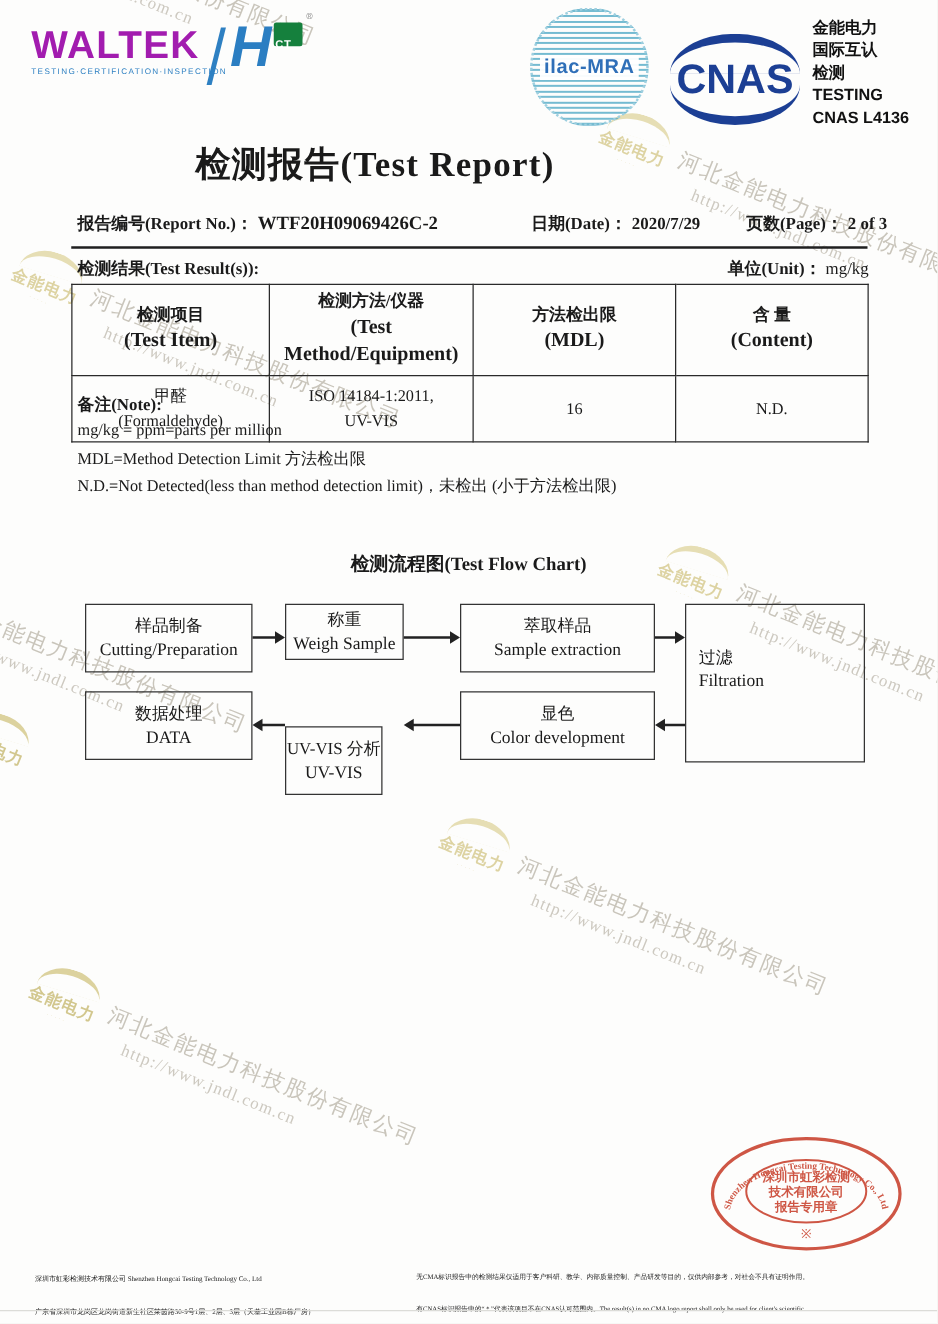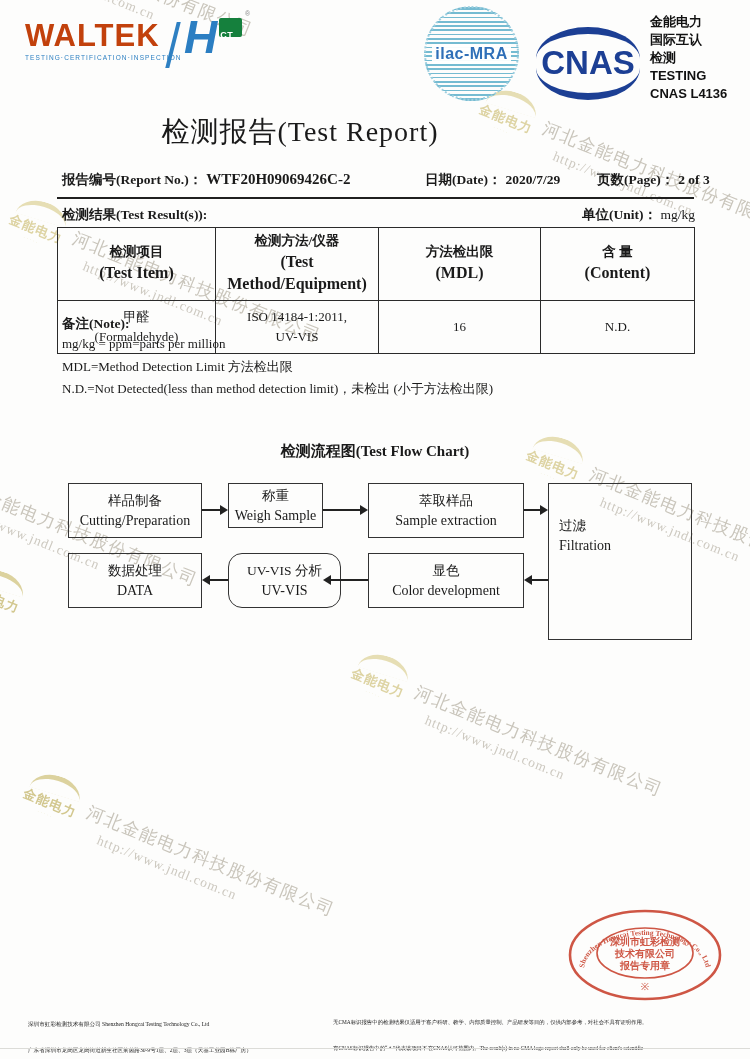--- a/index.html
+++ b/index.html
@@ -17,21 +17,21 @@
   .wm-swoosh{width:52px; height:14px; margin:0 auto;
     border-top:5px solid #e6deb4; border-radius:50% 50% 0 0/100% 100% 0 0; transform:rotate(-5deg);}
   .wm-logo-text{display:block; font-family:"Liberation Sans","DejaVu Sans",sans-serif;
     font-size:13px; font-weight:bold; color:#ddd3a2; letter-spacing:1px; margin-top:1px;}
   .wm-logo-sub{display:block; font-size:4px; color:#e2daae; letter-spacing:2px;}
   .wm-dark .wm-swoosh{border-top-color:#dcd29e;}
   .wm-dark .wm-logo-text{color:#d2c78e;}
   
   .hdr{position:absolute; z-index:1; font-family:"Liberation Sans","DejaVu Sans",sans-serif;}
   .waltek{left:25px; top:20px;}
-  .waltek-name{font-size:31px; font-weight:800; color:#c2410c; letter-spacing:1px; line-height:1;}
+  .waltek-name{font-size:31px; font-weight:800; color:#a21caf; letter-spacing:1px; line-height:1;}
   .waltek-tag{font-size:6.5px; color:#2e80c2; letter-spacing:1.1px; margin-top:3px;}
   .logo-divider{left:171px; top:22px; width:3.5px; height:46px; background:#2e80c2; transform:skewX(-14deg);}
   .hct{left:184px; top:14px; display:flex; align-items:flex-start;}
   .hct-h{font-size:46px; font-weight:800; font-style:italic; color:#2b7ec2; line-height:1;}
   .hct-right{position:relative; margin-left:2px; margin-top:4px;}
   .hct-reg{position:absolute; right:-8px; top:-8px; font-size:7px; color:#8a8a8a;}
   .hct-sq{width:23px; height:19px; background:#15803d; border-radius:2px; position:relative;}
   .hct-ct{position:absolute; left:1px; top:12px; font-size:9px; font-weight:800; color:#ffffff; letter-spacing:0.5px;}
   .ilac{left:424px; top:6px; width:95px; height:95px; border-radius:50%;
     background:repeating-linear-gradient(180deg, rgba(82,170,198,.8) 0 1.6px, rgba(255,255,255,0) 1.6px 4.3px);
@@ -41,21 +41,21 @@
   .cnas{left:535px; top:28px; width:108px; height:72px;}
   .cnas-arc-top{position:absolute; left:1px; top:-1px; width:104px; height:32px; box-sizing:border-box;
     border-top:7px solid #1c3f94; border-radius:50%/100% 100% 0 0;}
   .cnas-arc-bottom{position:absolute; left:1px; bottom:0px; width:104px; height:32px; box-sizing:border-box;
     border-bottom:7px solid #1c3f94; border-radius:50%/0 0 100% 100%;}
   .cnas-label{position:absolute; left:0; top:18px; width:106px; text-align:center;
     font-size:33px; font-weight:800; color:#1c3f94; letter-spacing:0px; line-height:1;}
   .accred{left:650px; top:13px; width:98px; font-size:13px; font-weight:bold; color:#111; line-height:1.38;}
   
   .abs{position:absolute; z-index:1;}
-  .title{left:0; top:113px; width:600px; text-align:center; font-size:28px; font-weight:normal; letter-spacing:1px;}
+  .title{left:0; top:113px; width:600px; text-align:center; font-size:28px; font-weight:bold; letter-spacing:1px;}
   .rep-label{font-weight:bold; font-size:13.5px;}
   .rep-no{font-weight:bold; font-size:15px;}
   .rule{left:57px; top:197px; width:637px; height:1.5px; background:#1f1f1f;}
   .result-label{left:62px; top:206px; font-size:13.5px; font-weight:bold;}
   .unit-label{left:495px; top:206px; width:200px; text-align:right; font-size:13.5px;}
   
   table.results{position:absolute; z-index:1; left:57px; top:227px; width:637px; border-collapse:collapse; table-layout:fixed;}
   table.results td{border:1.5px solid #2a2a2a; text-align:center; vertical-align:middle; padding:4px 2px; background:transparent;}
   .th-cn{font-size:13.5px; font-weight:bold; display:block; line-height:1.4;}
   .th-en{font-size:16px; font-weight:bold; display:block; line-height:1.4;}
@@ -271,29 +271,29 @@
     <span class="en">Cutting/Preparation</span>
   </div>
   <div class="fbox" style="left:228px; top:483px; width:95px; height:45px;">
     <span class="cn">称重</span>
     <span class="en">Weigh Sample</span>
   </div>
   <div class="fbox" style="left:368px; top:483px; width:156px; height:55px;">
     <span class="cn">萃取样品</span>
     <span class="en">Sample extraction</span>
   </div>
-  <div class="fbox fbox-tall" style="left:548px; top:483px; width:144px; height:157px;">
+  <div class="fbox fbox-tall" style="left:548px; top:483px; width:144px; height:127px;">
     <span class="cn">过滤</span>
     <span class="en">Filtration</span>
   </div>
   <div class="fbox" style="left:68px; top:553px; width:134px; height:55px;">
     <span class="cn">数据处理</span>
     <span class="en">DATA</span>
   </div>
-  <div class="fbox" style="left:228px; top:553px; width:113px; height:55px;border-radius:14px;">
+  <div class="fbox" style="left:228px; top:581px; width:78px; height:55px;">
     <span class="cn">UV-VIS 分析</span>
     <span class="en">UV-VIS</span>
   </div>
   <div class="fbox" style="left:368px; top:553px; width:156px; height:55px;">
     <span class="cn">显色</span>
     <span class="en">Color development</span>
   </div>
 
   <div class="arrow arrow-r" style="left:202px; top:504px; width:26px;">
       <div class="shaft"></div>

